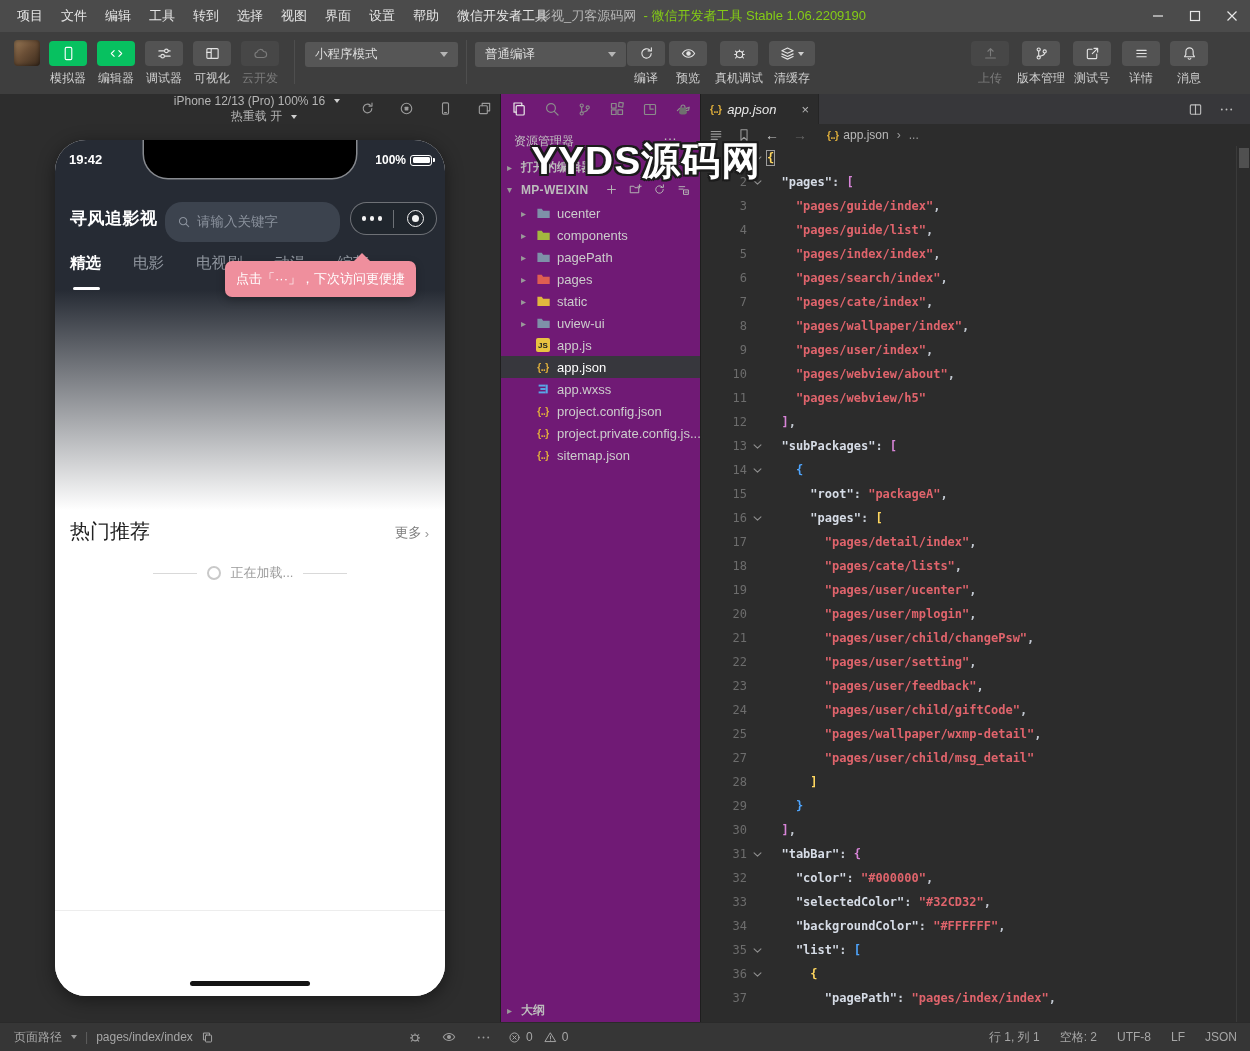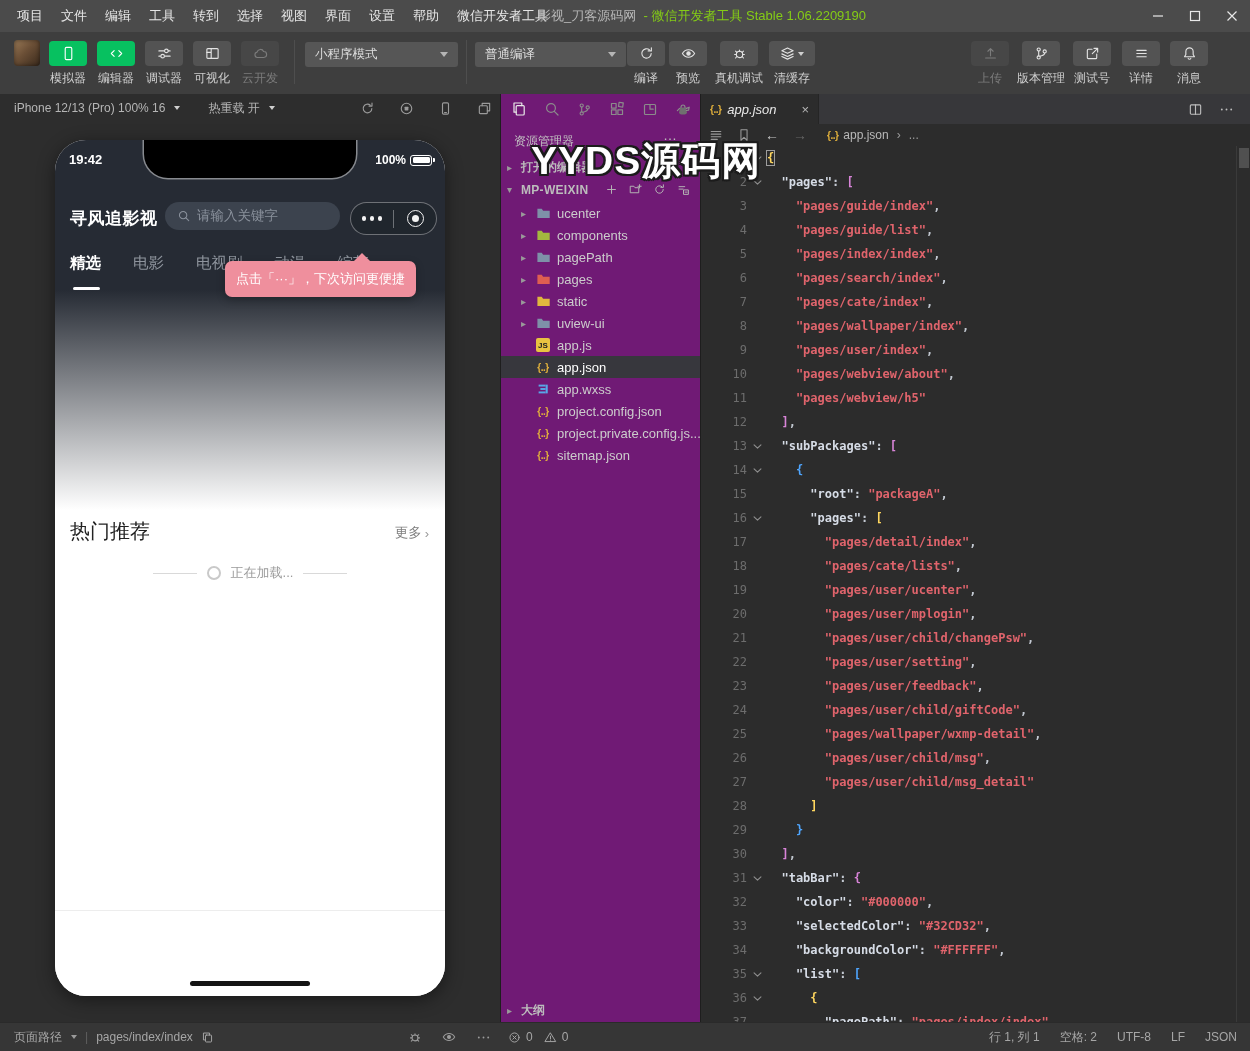--- a/index.html
+++ b/index.html
@@ -34,39 +34,39 @@
   .dropdown { position:absolute; top:10px; height:25px; background:#565656; border-radius:3px; color:#dedede;
               font-size:12.5px; display:flex; align-items:center; padding:0 10px; cursor:pointer; }
   .dropdown .caret { margin-left:auto; width:0; height:0; border-left:4px solid transparent; border-right:4px solid transparent; border-top:5px solid #b5b5b5; }
   .caret-mini { width:0; height:0; border-left:3.5px solid transparent; border-right:3.5px solid transparent; border-top:4.5px solid #cfcfcf; margin-left:4px; }
 
   
   .main { position:absolute; top:94px; left:0; right:0; height:928px; display:flex; }
 
   
   .sim-panel { position:relative; width:500px; background:#2d2d2d; flex:none; }
-  .sim-toolbar { position:absolute; top:0; left:0; right:0; height:28px; display:flex; align-items:center; color:#b5b5b5; font-size:12px; }
+  .sim-toolbar { position:absolute; top:0; left:0; right:0; height:28px; display:flex; align-items:center; color:#b5b5b5; font-size:12px;flex-direction:column; }
   .sim-sel { display:flex; align-items:center; gap:5px; cursor:pointer; white-space:nowrap; }
   .sim-icons { position:absolute; right:8px; top:0; height:28px; display:flex; align-items:center; gap:24px; color:#9b9b9b; }
 
   
   .phone { position:absolute; left:55px; top:46px; width:390px; height:856px; border-radius:31px; background:#fff;
            overflow:hidden; box-shadow:0 4px 18px rgba(0,0,0,.45); }
   .phone-screen { position:absolute; inset:0; background:linear-gradient(180deg,#262b34 0px,#262b34 150px,#ffffff 370px,#ffffff 100%); }
   .notch { position:absolute; left:89px; top:0; width:212px; height:38px; background:#000; border-radius:0 0 24px 24px;
            box-shadow:0 0 0 1.5px rgba(255,255,255,.45); }
   .p-status { position:absolute; top:10px; left:0; right:0; height:22px; color:#fff; }
   .p-time { position:absolute; left:14px; top:2px; font-size:13px; font-weight:600; }
   .p-batt { position:absolute; right:10px; top:3px; display:flex; align-items:center; gap:4px; font-size:12px; font-weight:600; }
   .batt-body { position:relative; width:22px; height:11px; border:1px solid #fff; border-radius:3px; }
   .batt-fill { position:absolute; inset:1.5px; background:#fff; border-radius:1.5px; }
   .batt-nub { width:2px; height:4px; background:#fff; border-radius:0 1px 1px 0; margin-left:1px; }
   .p-nav { position:absolute; top:60px; left:0; right:0; height:38px; }
   .p-appname { position:absolute; left:15px; top:7px; font-size:17px; font-weight:700; color:#fff; letter-spacing:.5px; white-space:nowrap; }
-  .p-search { position:absolute; left:110px; top:2px; width:175px; height:28px; background:#3c434e; border-radius:17px;
+  .p-search { position:absolute; left:110px; top:2px; width:175px; height:40px; background:#3c434e; border-radius:17px;
               display:flex; align-items:center; padding:0 12px; gap:6px; }
   .p-search .ph { font-size:13.5px; color:#8a919c; white-space:nowrap; }
   .p-capsule { position:absolute; right:8px; top:2px; width:87px; height:33px; border:1px solid rgba(255,255,255,.35);
                background:rgba(24,28,35,.35); border-radius:17px; display:flex; align-items:center; }
   .cap-dots { flex:1; display:flex; justify-content:center; gap:3.5px; }
   .cap-dots i { width:4.5px; height:4.5px; border-radius:50%; background:#f3f3f3; }
   .cap-div { width:1px; height:18px; background:rgba(255,255,255,.35); }
   .cap-target { flex:1; display:flex; justify-content:center; }
   .tgt-outer { width:17px; height:17px; border:1.6px solid #f3f3f3; border-radius:50%; display:flex; align-items:center; justify-content:center; }
   .tgt-inner { width:7px; height:7px; border-radius:50%; background:#f3f3f3; }
@@ -698,21 +698,20 @@
               </svg></span><span class="ctext"><span class="tk-k">      "pages"</span><span class="tk-p">: </span><span class="tk-b1">[</span></span></div>
           <div class="cline"><span class="ln">17</span><span class="foldc"></span><span class="ctext"><span class="tk-s">        "pages/detail/index"</span><span class="tk-p">,</span></span></div>
           <div class="cline"><span class="ln">18</span><span class="foldc"></span><span class="ctext"><span class="tk-s">        "pages/cate/lists"</span><span class="tk-p">,</span></span></div>
           <div class="cline"><span class="ln">19</span><span class="foldc"></span><span class="ctext"><span class="tk-s">        "pages/user/ucenter"</span><span class="tk-p">,</span></span></div>
           <div class="cline"><span class="ln">20</span><span class="foldc"></span><span class="ctext"><span class="tk-s">        "pages/user/mplogin"</span><span class="tk-p">,</span></span></div>
           <div class="cline"><span class="ln">21</span><span class="foldc"></span><span class="ctext"><span class="tk-s">        "pages/user/child/changePsw"</span><span class="tk-p">,</span></span></div>
           <div class="cline"><span class="ln">22</span><span class="foldc"></span><span class="ctext"><span class="tk-s">        "pages/user/setting"</span><span class="tk-p">,</span></span></div>
           <div class="cline"><span class="ln">23</span><span class="foldc"></span><span class="ctext"><span class="tk-s">        "pages/user/feedback"</span><span class="tk-p">,</span></span></div>
           <div class="cline"><span class="ln">24</span><span class="foldc"></span><span class="ctext"><span class="tk-s">        "pages/user/child/giftCode"</span><span class="tk-p">,</span></span></div>
           <div class="cline"><span class="ln">25</span><span class="foldc"></span><span class="ctext"><span class="tk-s">        "pages/wallpaper/wxmp-detail"</span><span class="tk-p">,</span></span></div>
-          <div class="cline"><span class="ln">26</span><span class="foldc"></span><span class="ctext"><span class="tk-s">        "pages/user/child/msg"</span><span class="tk-p">,</span></span></div>
           <div class="cline"><span class="ln">27</span><span class="foldc"></span><span class="ctext"><span class="tk-s">        "pages/user/child/msg_detail"</span></span></div>
           <div class="cline"><span class="ln">28</span><span class="foldc"></span><span class="ctext"><span class="tk-b1">      ]</span></span></div>
           <div class="cline"><span class="ln">29</span><span class="foldc"></span><span class="ctext"><span class="tk-b3">    }</span></span></div>
           <div class="cline"><span class="ln">30</span><span class="foldc"></span><span class="ctext"><span class="tk-b2">  ]</span><span class="tk-p">,</span></span></div>
           <div class="cline"><span class="ln">31</span><span class="foldc"><svg width="11" height="11" viewBox="0 0 16 16" fill="none" stroke="currentColor" stroke-width="1.2" stroke-linecap="round" stroke-linejoin="round">
                 <path d="M3 5.5l5 5 5-5" stroke-width="1.6"></path>
               </svg></span><span class="ctext"><span class="tk-k">  "tabBar"</span><span class="tk-p">: </span><span class="tk-b2">{</span></span></div>
           <div class="cline"><span class="ln">32</span><span class="foldc"></span><span class="ctext"><span class="tk-k">    "color"</span><span class="tk-p">: </span><span class="tk-s">"#000000"</span><span class="tk-p">,</span></span></div>
           <div class="cline"><span class="ln">33</span><span class="foldc"></span><span class="ctext"><span class="tk-k">    "selectedColor"</span><span class="tk-p">: </span><span class="tk-s">"#32CD32"</span><span class="tk-p">,</span></span></div>
           <div class="cline"><span class="ln">34</span><span class="foldc"></span><span class="ctext"><span class="tk-k">    "backgroundColor"</span><span class="tk-p">: </span><span class="tk-s">"#FFFFFF"</span><span class="tk-p">,</span></span></div>

